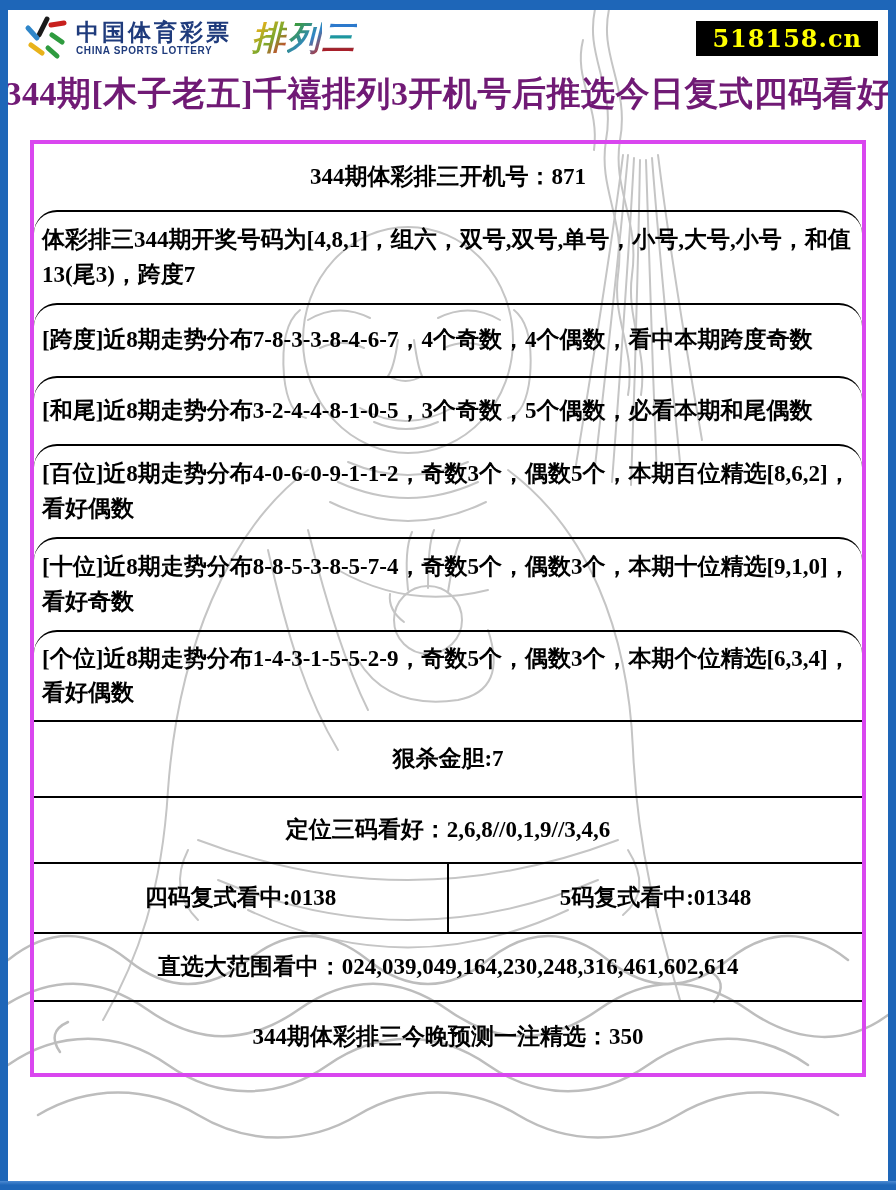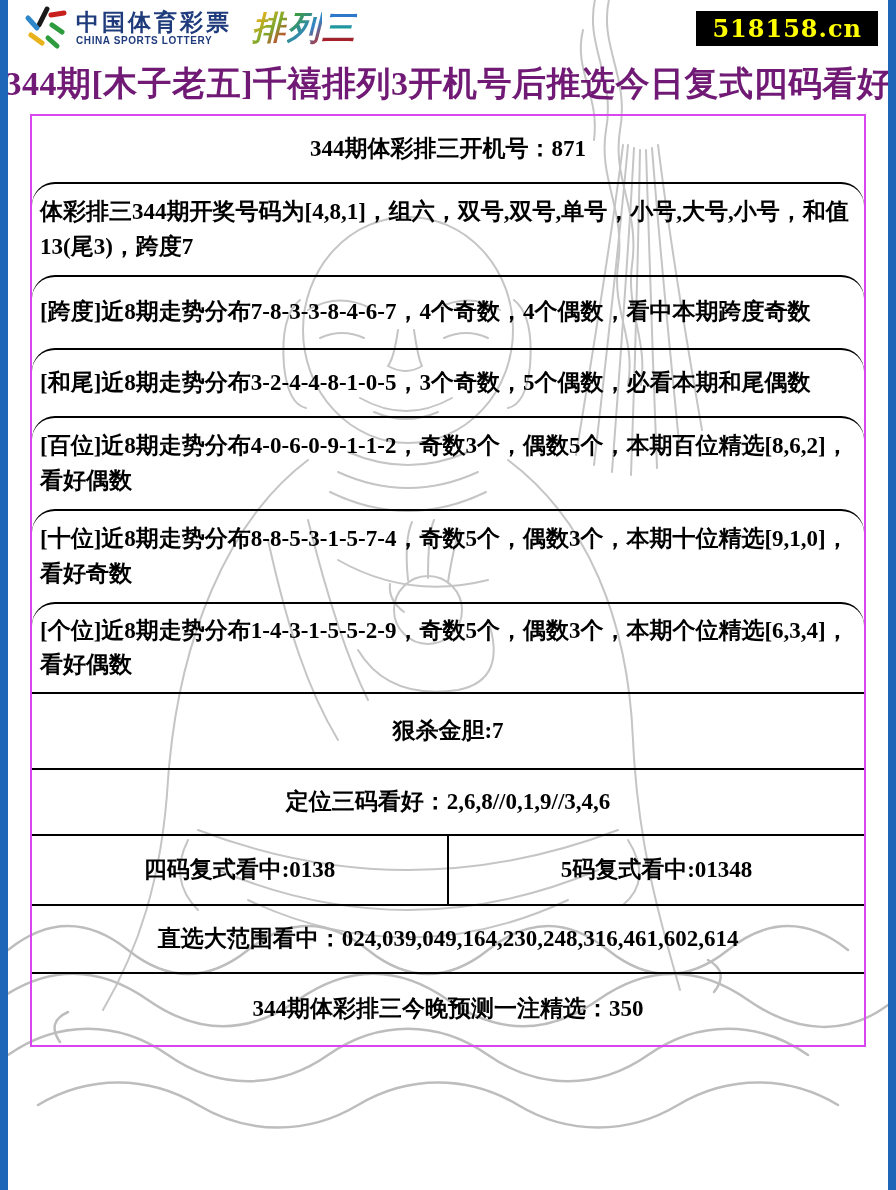--- a/index.html
+++ b/index.html
@@ -4,21 +4,21 @@
 <style>
   html,body{margin:0;padding:0;}
   body{
     width:896px;height:1190px;
     font-family:"Liberation Serif","DejaVu Serif",serif;
     background:#ffffff;overflow:hidden;
   }
   .page{
     width:896px;height:1190px;
     background:#1E66B8;
-    display:flex;flex-direction:row;
+    display:flex;flex-direction:column;
     box-sizing:border-box;
   }
   .bar-top{height:10px;flex:none;}
   .bar-bottom{height:9px;flex:none;background:linear-gradient(180deg,#4c8ad2 0%,#1E66B8 45%);}
   .content{
     flex:1;background:#ffffff;margin:0 8px;
     position:relative;overflow:hidden;
   }
   
   .artwork{
@@ -63,22 +63,22 @@
     position:relative;z-index:2;height:60px;
     display:flex;align-items:center;justify-content:center;
   }
   .page-title{
     color:#701a75;font-size:34px;font-weight:bold;
     white-space:nowrap;letter-spacing:0.5px;
   }
   
   .ptable{
     position:relative;z-index:2;
-    margin:0 22px 0 22px;
-    border:2px solid #d946ef;
+    margin:16px 22px 0 22px;
+    border:4px solid #d946ef;
     background:transparent;
   }
   .trow{
     border-top:2px solid #000000;
     display:flex;align-items:center;justify-content:center;
     text-align:center;
     padding:4px 8px;box-sizing:border-box;
     font-size:23px;font-weight:bold;color:#000000;line-height:1.5;
   }
   .trow:first-child{border-top:none;}
@@ -195,21 +195,21 @@
       <div class="trow left" style="min-height:73px">
         <span>[跨度]近8期走势分布7-8-3-3-8-4-6-7，4个奇数，4个偶数，看中本期跨度奇数</span>
       </div>
       <div class="trow left" style="min-height:68px">
         <span>[和尾]近8期走势分布3-2-4-4-8-1-0-5，3个奇数，5个偶数，必看本期和尾偶数</span>
       </div>
       <div class="trow left" style="min-height:93px">
         <span>[百位]近8期走势分布4-0-6-0-9-1-1-2，奇数3个，偶数5个，本期百位精选[8,6,2]，看好偶数</span>
       </div>
       <div class="trow left" style="min-height:93px">
-        <span>[十位]近8期走势分布8-8-5-3-1-5-7-4，奇数5个，偶数3个，本期十位精选[9,1,0]，看好奇数</span>
+        <span>[十位]近8期走势分布8-8-5-3-8-5-7-4，奇数5个，偶数3个，本期十位精选[9,1,0]，看好奇数</span>
       </div>
       <div class="trow left" style="min-height:90px">
         <span>[个位]近8期走势分布1-4-3-1-5-5-2-9，奇数5个，偶数3个，本期个位精选[6,3,4]，看好偶数</span>
       </div>
       <div class="trow" style="min-height:76px">
         <span>狠杀金胆:7</span>
       </div>
       <div class="trow" style="min-height:66px">
         <span>定位三码看好：2,6,8//0,1,9//3,4,6</span>
       </div>

